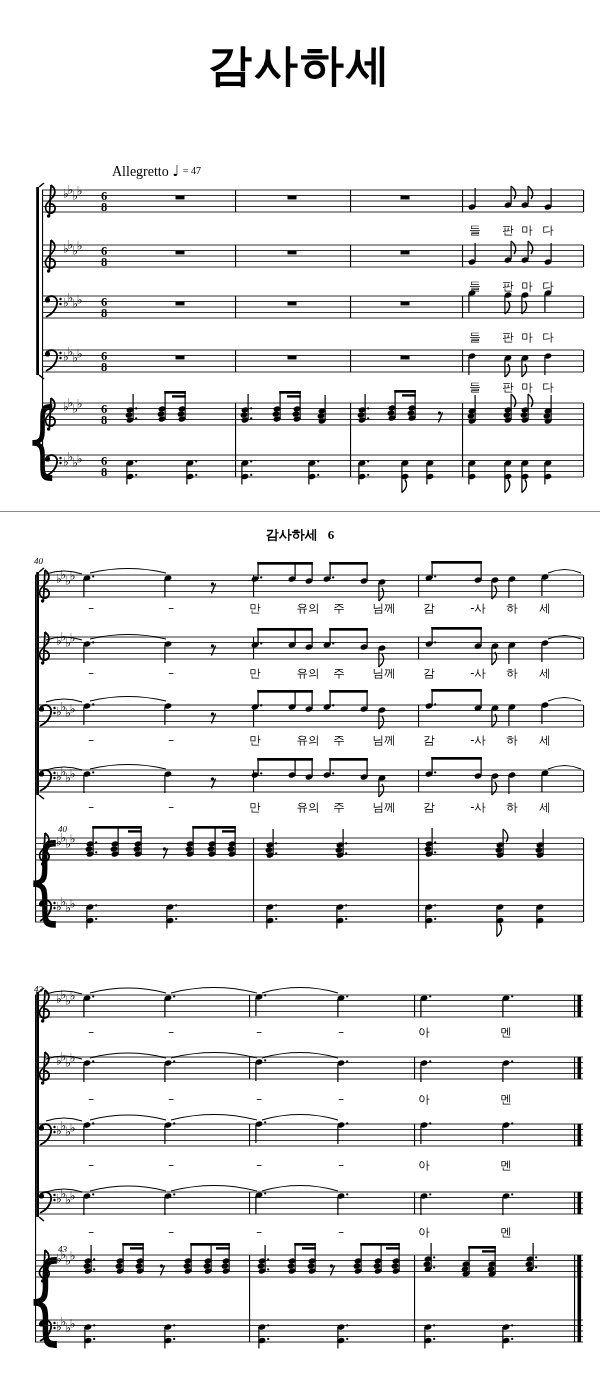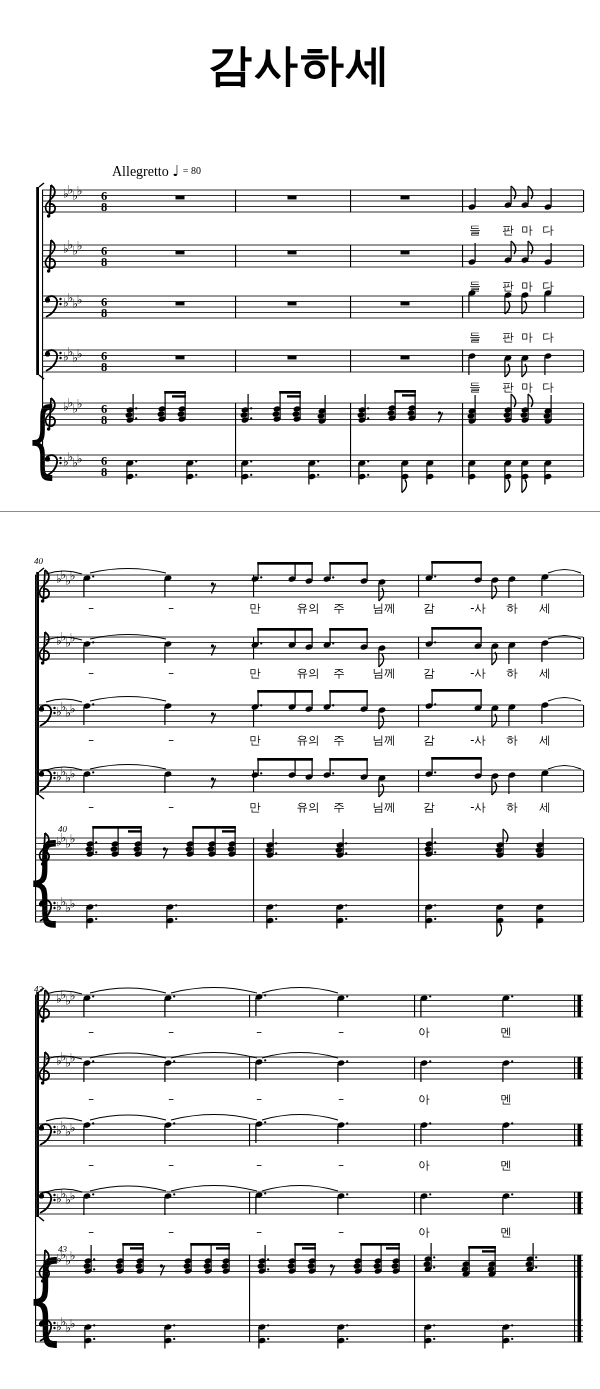--- a/index.html
+++ b/index.html
@@ -24,25 +24,28 @@
 </style>
 </head>
 <body>
 
 <div id="page">
   <div class="abs" id="title">감사하세</div>
 
   <div class="abs" id="tempo">
     <span class="word">Allegretto</span>
     <span class="note">♩</span>
-    <span class="val">= 80</span>
+    <span class="val">= 47</span>
   </div>
 
   <div class="abs" id="divider"></div>
 
+  <div class="abs" id="pageheader">
+    <span>감사하세</span><span class="pg">6</span>
+  </div>
 
   <div class="abs mnum" style="top:556px;left:34px">40</div>
   <div class="abs mnum" style="top:824px;left:58px">40</div>
   <div class="abs mnum" style="top:984px;left:34px">43</div>
   <div class="abs mnum" style="top:1244px;left:58px">43</div>
 
   <svg id="sys0" style="top:185px" width="560" height="312" viewBox="0 0 560 312">
       <rect x="12" y="5" width="1.1" height="287" fill="#000"></rect>
       <rect x="6.2" y="2" width="2.8" height="188" fill="#000"></rect>
       <path d="M9,2 L14,-2" stroke="#000" stroke-width="1.6"></path>

